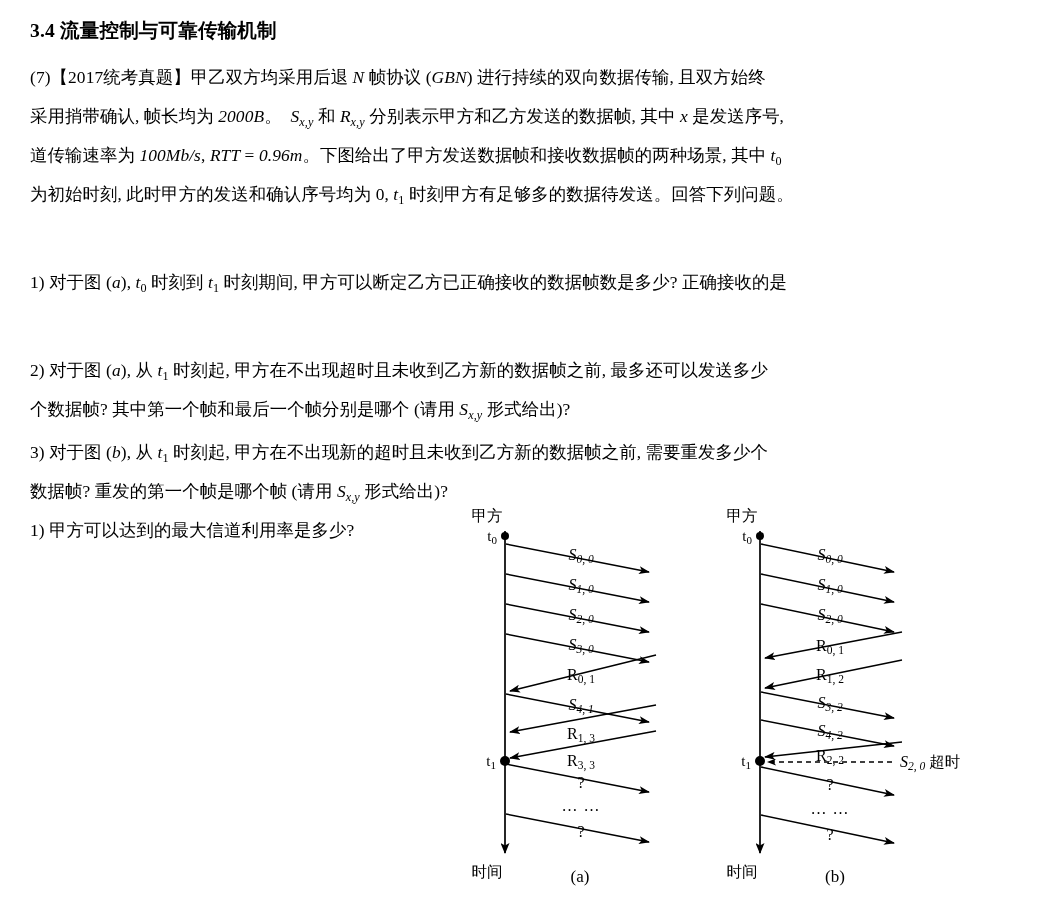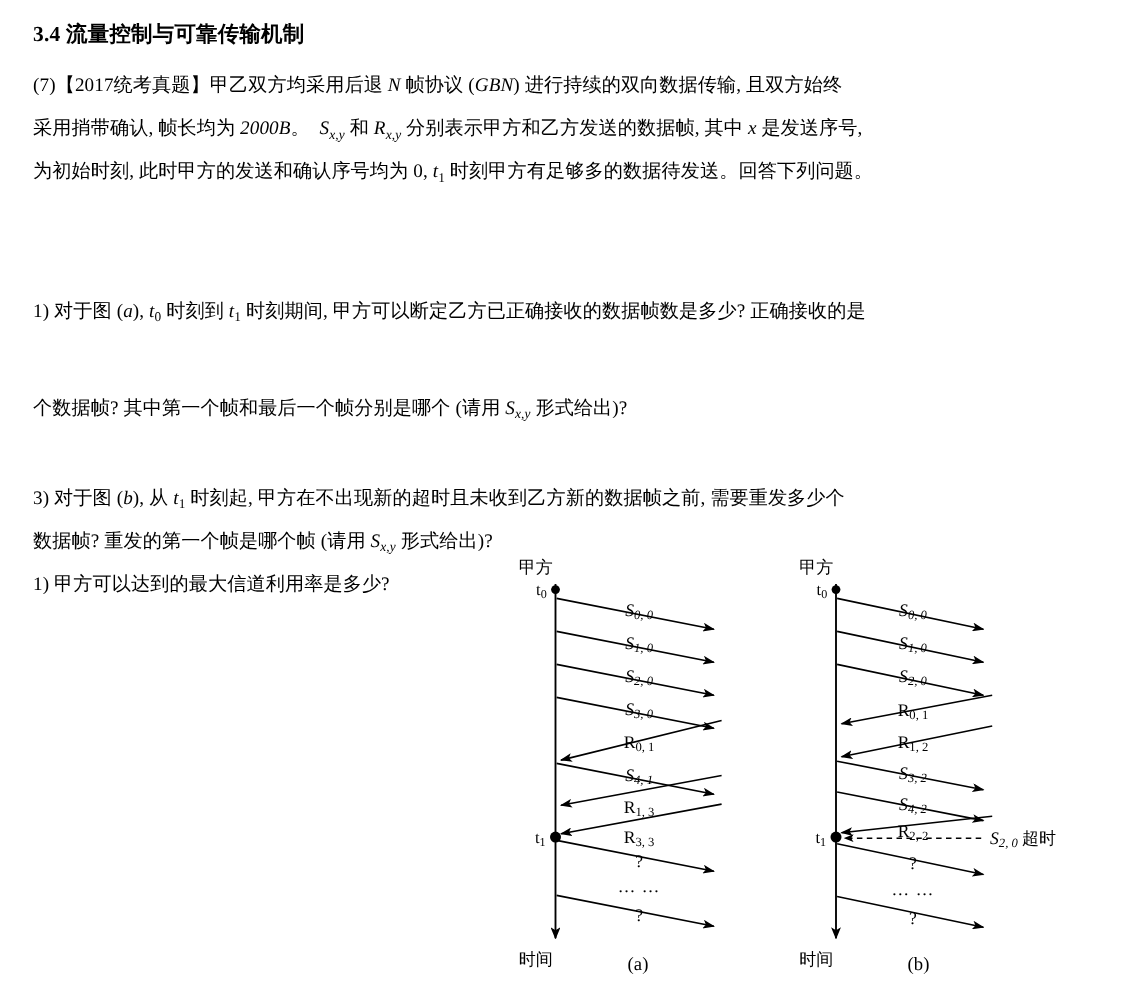--- a/index.html
+++ b/index.html
@@ -81,28 +81,30 @@
 </head>
 <body>
 
 <div id="page">
 
   <div class="section-heading">3.4 流量控制与可靠传输机制</div>
 
   <div class="para block" style="top: 58px;">
     <span class="ln">(7)【2017统考真题】甲乙双方均采用后退&nbsp;<span class="ital">N</span>&nbsp;帧协议&nbsp;(<span class="ital">GBN</span>)&nbsp;进行持续的双向数据传输, 且双方始终</span>
     <span class="ln">采用捎带确认, 帧长均为&nbsp;<span class="ital">2000B</span>。&nbsp;&nbsp;<span class="ital">S<sub>x,y</sub></span>&nbsp;和&nbsp;<span class="ital">R<sub>x,y</sub></span>&nbsp;分别表示甲方和乙方发送的数据帧, 其中&nbsp;<span class="ital">x</span>&nbsp;是发送序号,</span>
+    <span class="ln">道传输速率为&nbsp;<span class="ital">100Mb/s</span>,&nbsp;<span class="ital">RTT</span>&nbsp;=&nbsp;<span class="ital">0.96m</span>。下图给出了甲方发送数据帧和接收数据帧的两种场景, 其中&nbsp;<span class="ital nosub">t<sub>0</sub></span></span>
     <span class="ln">为初始时刻, 此时甲方的发送和确认序号均为&nbsp;0,&nbsp;<span class="ital nosub">t<sub>1</sub></span>&nbsp;时刻甲方有足够多的数据待发送。回答下列问题。</span>
   </div>
 
   <div class="para block" style="top: 263px;">
     <span class="ln">1)&nbsp;对于图&nbsp;(<span class="ital">a</span>),&nbsp;<span class="ital nosub">t<sub>0</sub></span>&nbsp;时刻到&nbsp;<span class="ital nosub">t<sub>1</sub></span>&nbsp;时刻期间, 甲方可以断定乙方已正确接收的数据帧数是多少? 正确接收的是</span>
   </div>
 
   <div class="para block" style="top: 351px;">
+    <span class="ln">2)&nbsp;对于图&nbsp;(<span class="ital">a</span>), 从&nbsp;<span class="ital nosub">t<sub>1</sub></span>&nbsp;时刻起, 甲方在不出现超时且未收到乙方新的数据帧之前, 最多还可以发送多少</span>
     <span class="ln">个数据帧? 其中第一个帧和最后一个帧分别是哪个&nbsp;(请用&nbsp;<span class="ital">S<sub>x,y</sub></span>&nbsp;形式给出)?</span>
   </div>
 
   <div class="para block" style="top: 433px;">
     <span class="ln">3)&nbsp;对于图&nbsp;(<span class="ital">b</span>), 从&nbsp;<span class="ital nosub">t<sub>1</sub></span>&nbsp;时刻起, 甲方在不出现新的超时且未收到乙方新的数据帧之前, 需要重发多少个</span>
     <span class="ln">数据帧? 重发的第一个帧是哪个帧&nbsp;(请用&nbsp;<span class="ital">S<sub>x,y</sub></span>&nbsp;形式给出)?</span>
   </div>
 
   <div class="para narrow" style="top: 511px;">
     <span class="ln">1) 甲方可以达到的最大信道利用率是多少?</span>

